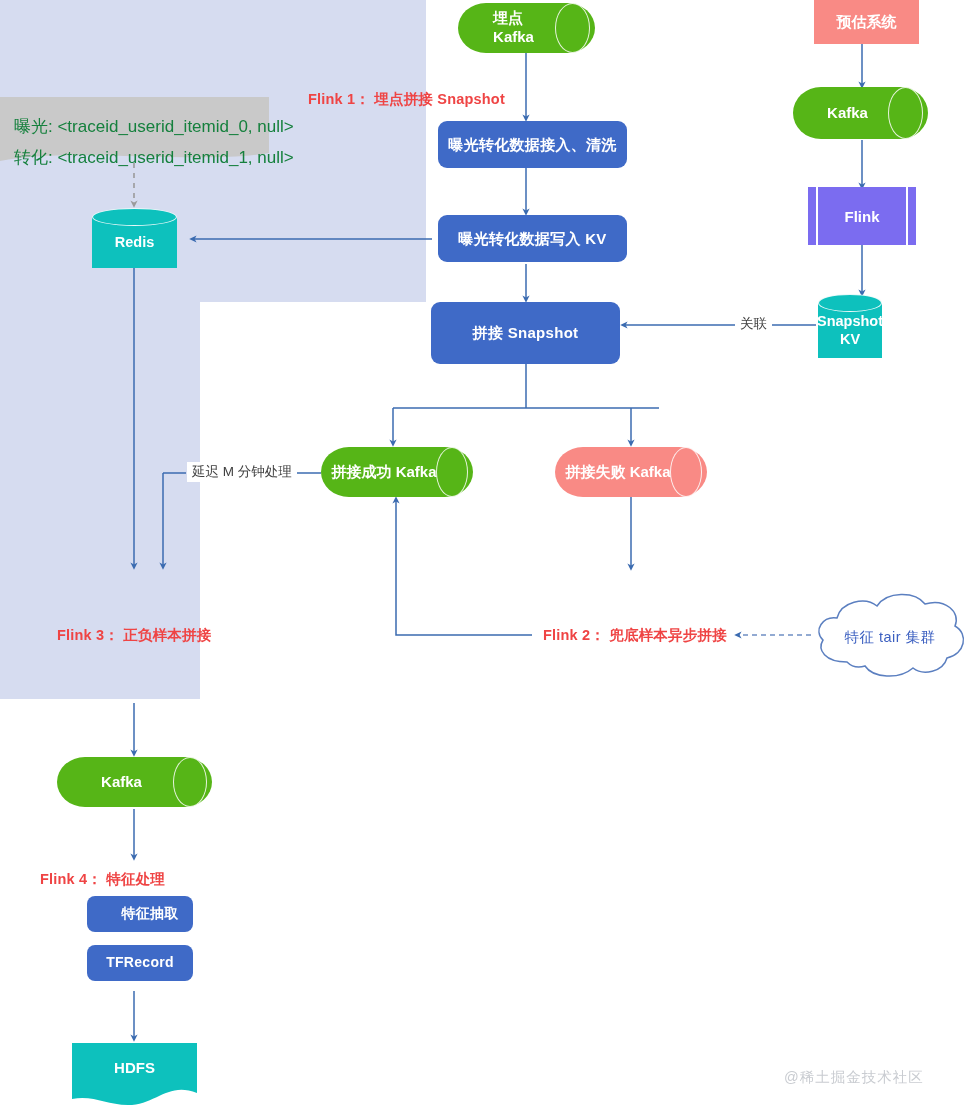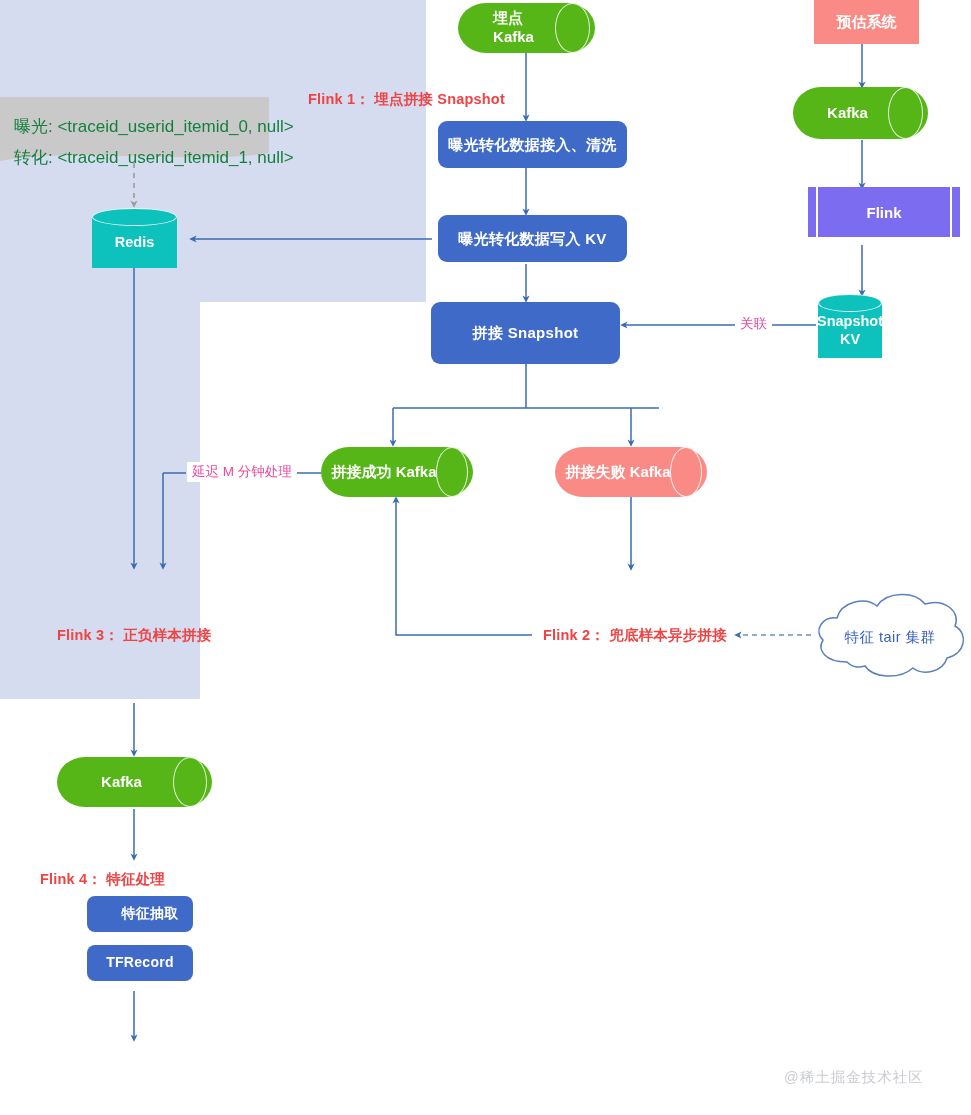--- a/index.html
+++ b/index.html
@@ -166,21 +166,21 @@
   .cloud .lbl{
     position:absolute; left:0; right:0; top:0; bottom:0;
     display:flex; align-items:center; justify-content:center;
     color:#3b5fc0; font-size:14.5px; letter-spacing:.5px;
   }
 
   
   .edge-label{
     position:absolute;
     background:#ffffff;
-    color:#ec4899;
+    color:#404040;
     font-size:13.5px;
     padding:1px 5px;
     white-space:nowrap;
     z-index:7;
   }
 
   
   .watermark{
     position:absolute;
     color:#c9ccd1;
@@ -308,21 +308,21 @@
   <div class="node redbox" style="left:808px; top:0px; width:105px; height:44px;">
     <span>预估系统</span>
   </div>
 
   <div class="cyl-h cyl-green" style="left:793px; top:87px; width:135px; height:52px;">
     <div class="body"></div>
     <div class="cap" style="right:5px; width:35px;"></div>
     <div class="lbl">Kafka</div>
   </div>
 
-  <div class="procbox" style="left:808px; top:187px; width:108px; height:50px;padding-left:44px;">
+  <div class="procbox" style="left:808px; top:187px; width:108px; height:58px;">
     <div class="bar" style="left:8px;"></div>
     <div class="bar" style="right:8px;"></div>
     <div class="lbl">Flink</div>
   </div>
 
   <div class="cyl-v" style="left:818px; top:294px; width:64px; height:64px;">
     <div class="shell"></div>
     <div class="top"></div>
     <div class="lbl">
       <div>
@@ -360,20 +360,26 @@
   </div>
 
   <div class="node bluebox small" style="left:81px; top:896px; width:106px; height:36px; z-index:6;padding-left:20px;">
     <span>特征抽取</span>
   </div>
 
   <div class="node bluebox small" style="left:81px; top:945px; width:106px; height:36px; z-index:6;">
     <span>TFRecord</span>
   </div>
 
+  <div class="wavy" style="left:72px; top:1043px; width:125px; height:63px;">
+    <svg width="125" height="63" viewBox="0 0 125 63" xmlns="http://www.w3.org/2000/svg">
+      <path d="M0,0 L125,0 L125,50 C96,38 84,62 56,62 C34,62 22,52 0,56 Z" fill="#0dc1bd"></path>
+    </svg>
+    <div class="lbl">HDFS</div>
+  </div>
 
   <div class="edge-label" style="left:735px; top:314px;">关联</div>
 
   <div class="edge-label" style="left:187px; top:462px;">延迟 M 分钟处理</div>
 
   <div class="watermark" style="left:784px; top:1068px;">@稀土掘金技术社区</div>
 
 </div>
 
 </body></html>

